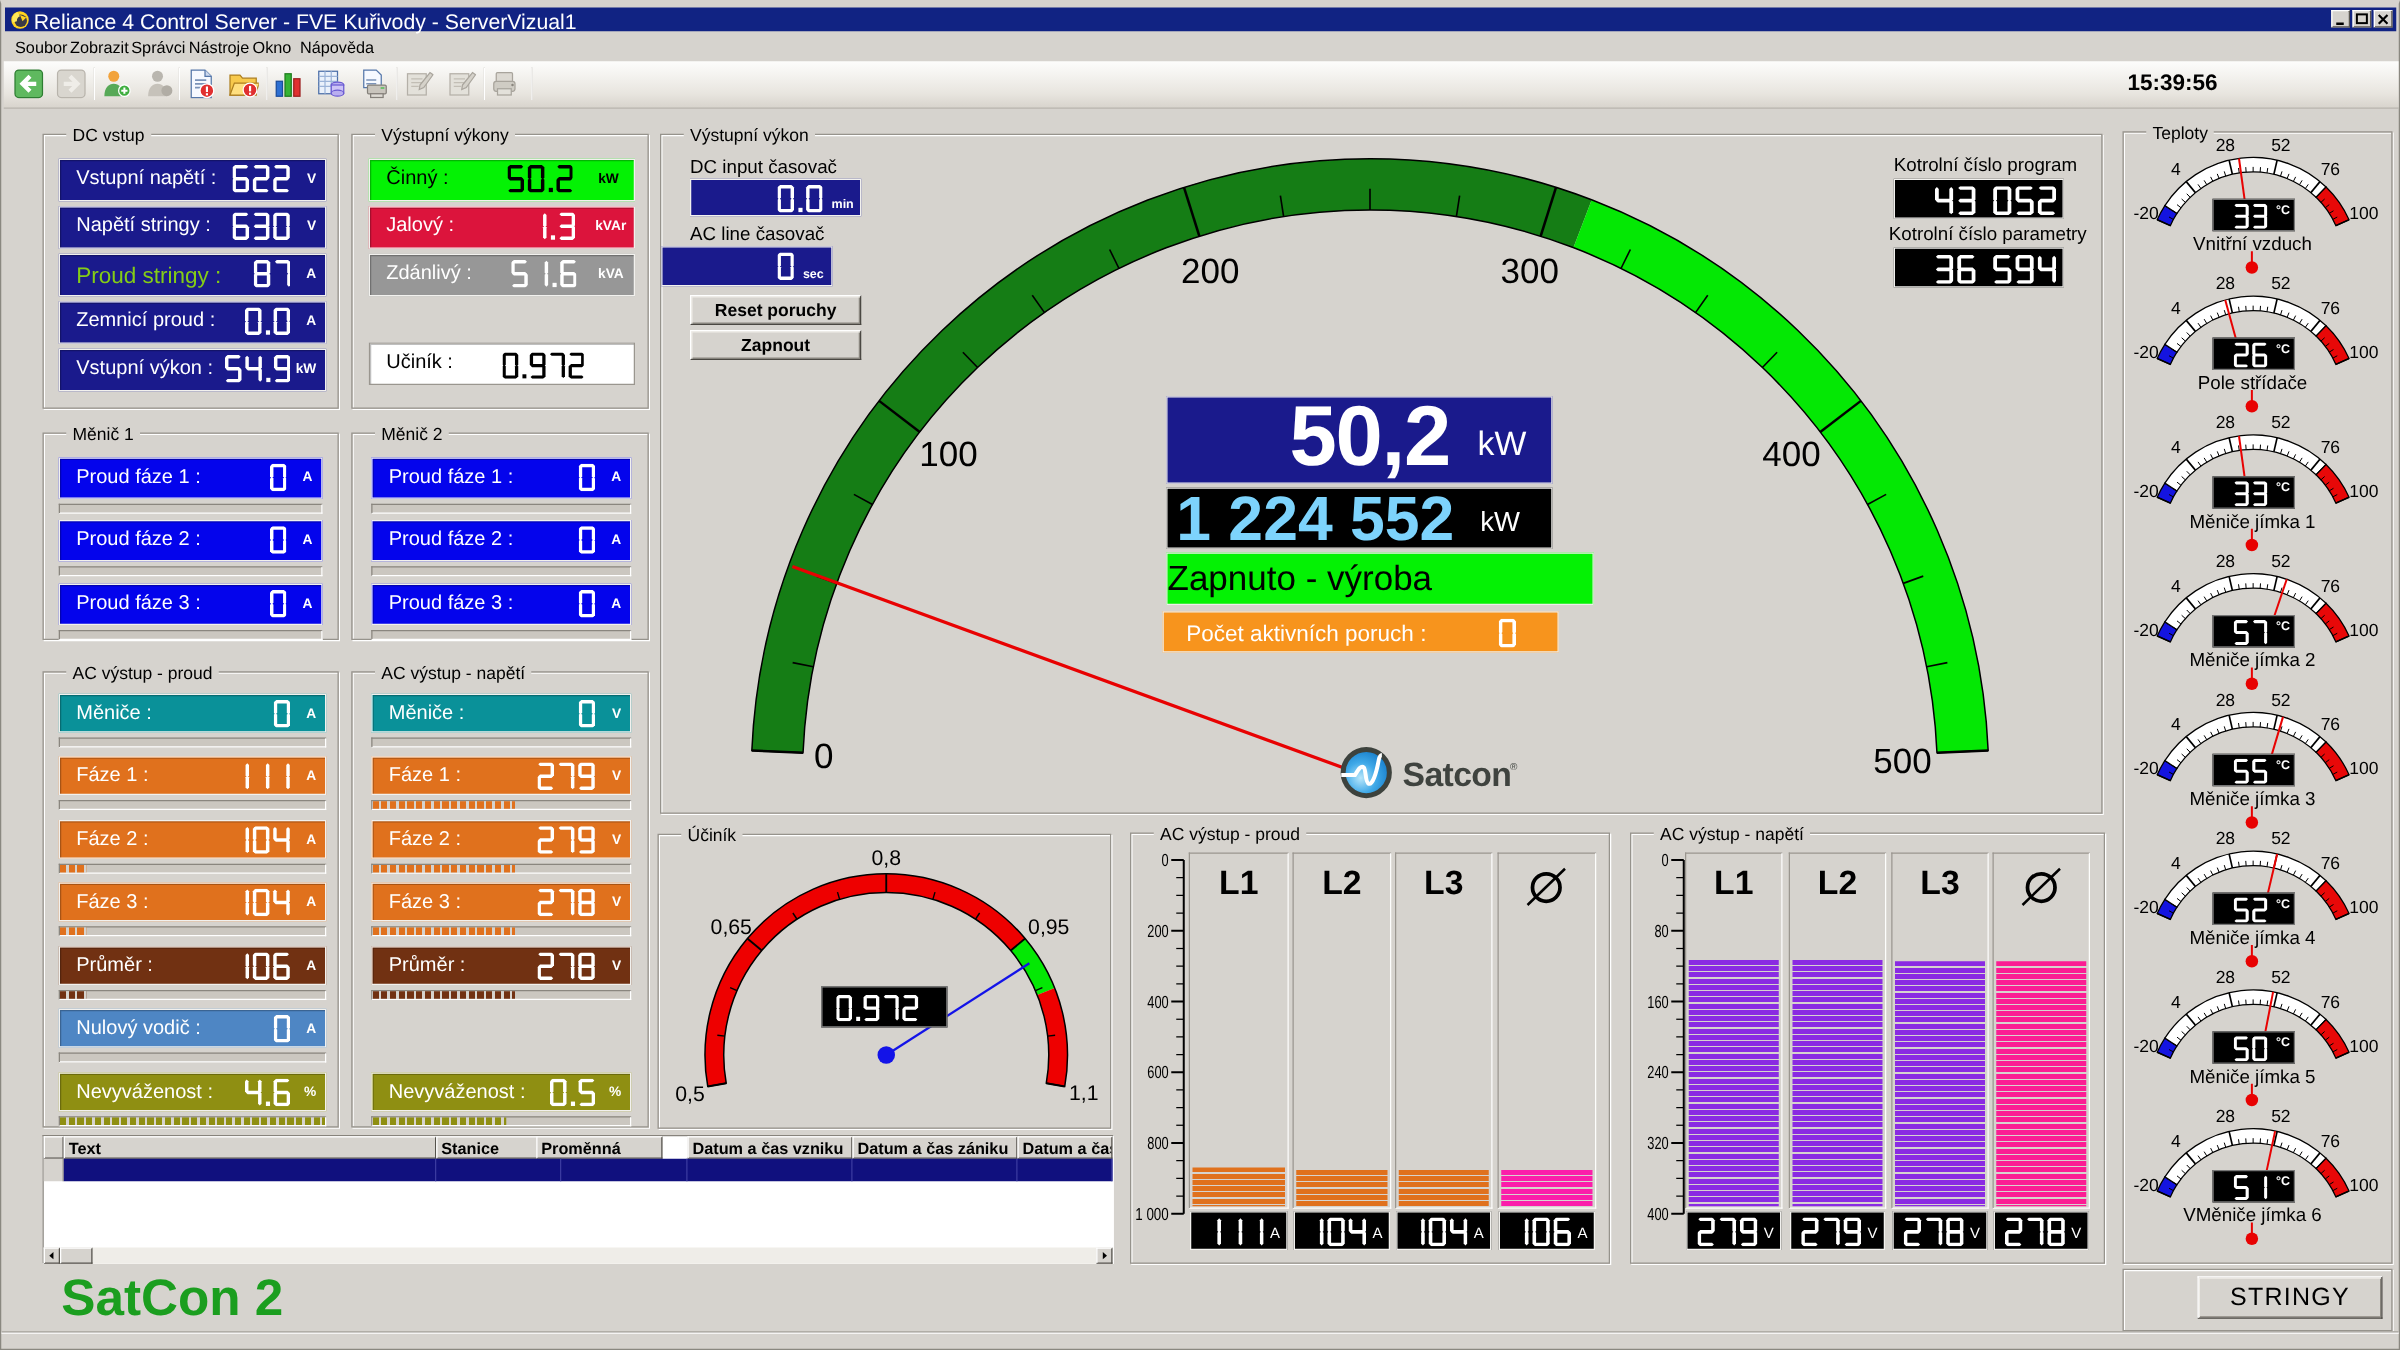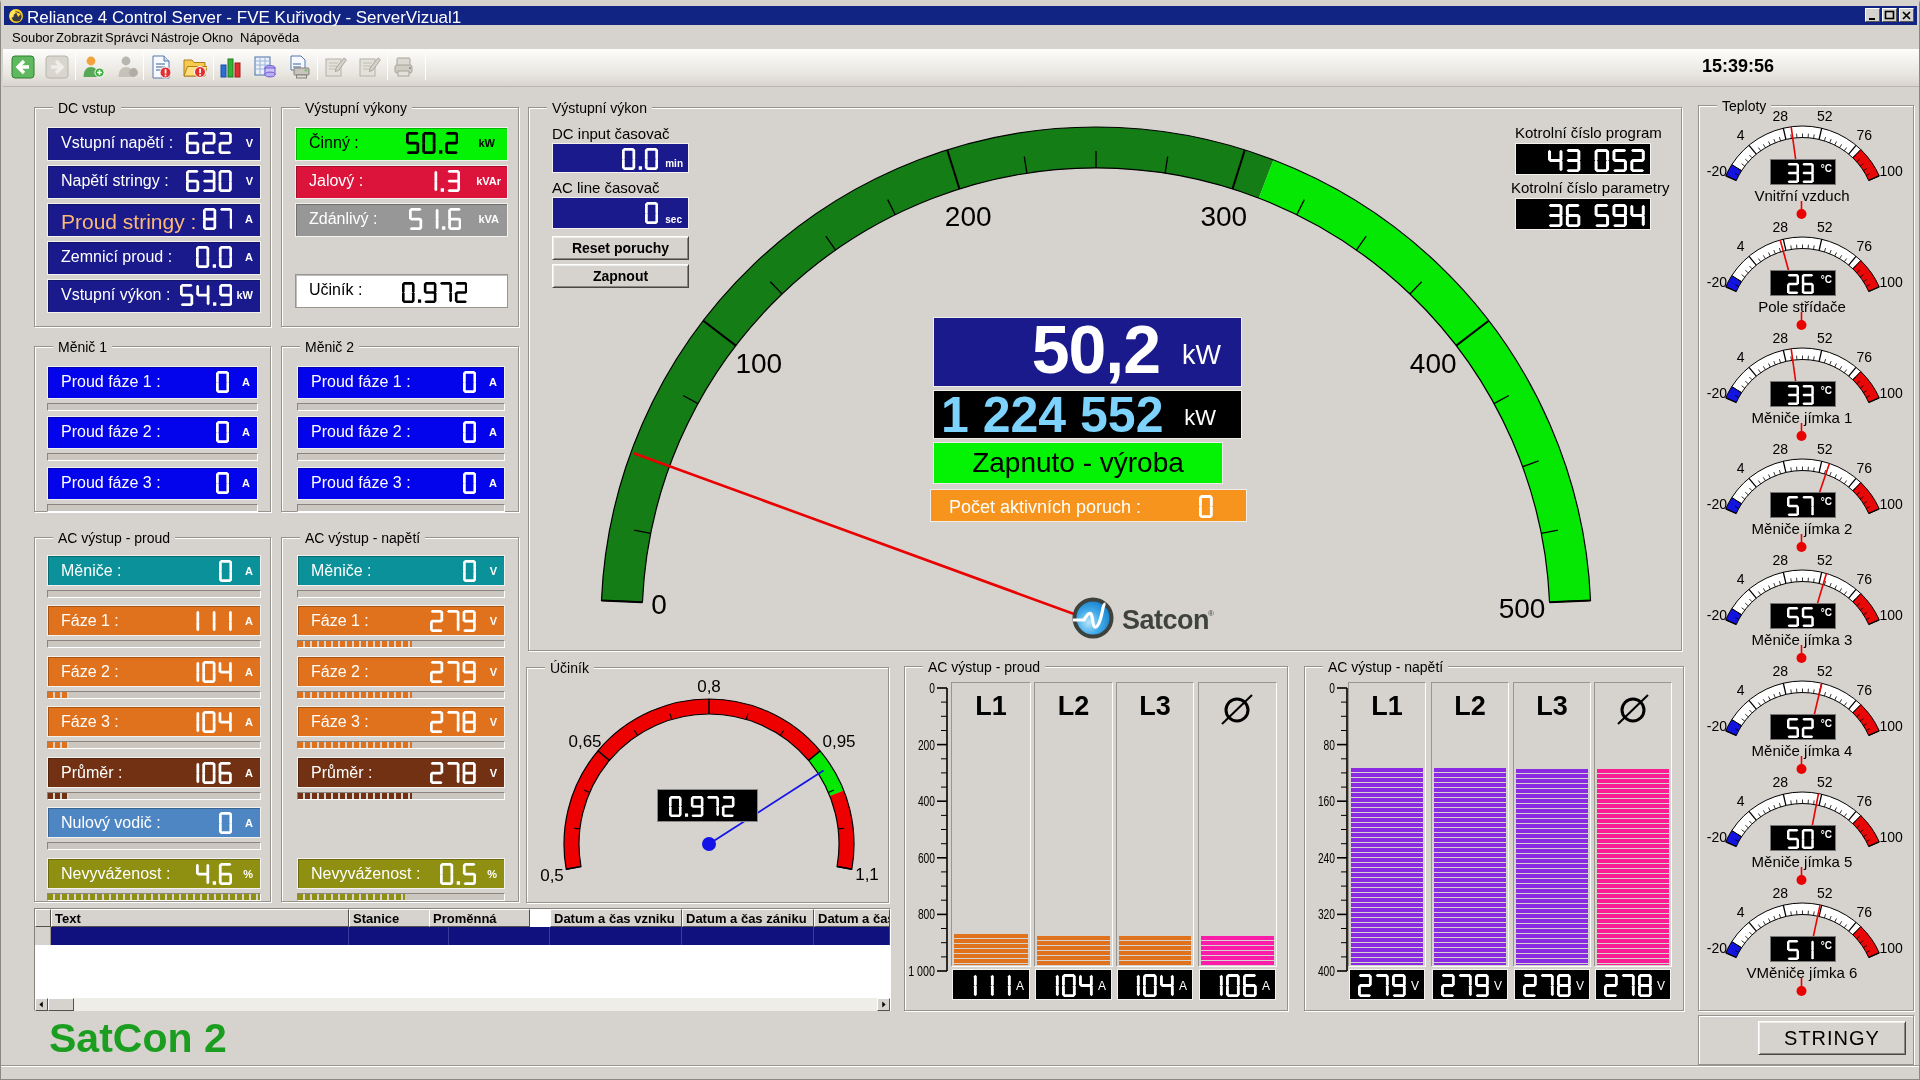--- a/index.html
+++ b/index.html
@@ -217,21 +217,21 @@
         <polygon points="40.35,0.60 41.60,1.85 41.60,9.35 40.35,10.60 39.10,9.35 39.10,1.85" fill="#fff"></polygon>
         <polygon points="40.35,9.40 41.60,10.65 41.60,18.15 40.35,19.40 39.10,18.15 39.10,10.65" fill="#fff"></polygon>
         <polygon points="30.20,18.75 31.45,17.50 39.75,17.50 41.00,18.75 39.75,20.00 31.45,20.00" fill="#fff"></polygon>
         <polygon points="30.85,9.40 32.10,10.65 32.10,18.15 30.85,19.40 29.60,18.15 29.60,10.65" fill="#fff"></polygon>
         <polygon points="30.85,0.60 32.10,1.85 32.10,9.35 30.85,10.60 29.60,9.35 29.60,1.85" fill="#fff"></polygon>
       </svg>
     </span>
     <span class="ru" style="color:#fff;right:7px">V</span>
   </div>
 <div class="row" style="left:46px;top:200px;width:214px;height:34px;background:#1a1a8c">
-    <span class="rl" style="color:#fdba74;font-size:21px">Proud stringy :</span>
+    <span class="rl" style="color:#84cc16;font-size:18px">Proud stringy :</span>
     <span class="rv" style="right:28px">
       <svg width="29.5" height="22" viewBox="0 0 26.80 20" preserveAspectRatio="none" style="display:block">
         <polygon points="0.60,1.25 1.85,0.00 10.15,0.00 11.40,1.25 10.15,2.50 1.85,2.50" fill="#fff"></polygon>
         <polygon points="10.75,0.60 12.00,1.85 12.00,9.35 10.75,10.60 9.50,9.35 9.50,1.85" fill="#fff"></polygon>
         <polygon points="10.75,9.40 12.00,10.65 12.00,18.15 10.75,19.40 9.50,18.15 9.50,10.65" fill="#fff"></polygon>
         <polygon points="0.60,18.75 1.85,17.50 10.15,17.50 11.40,18.75 10.15,20.00 1.85,20.00" fill="#fff"></polygon>
         <polygon points="1.25,9.40 2.50,10.65 2.50,18.15 1.25,19.40 0.00,18.15 0.00,10.65" fill="#fff"></polygon>
         <polygon points="1.25,0.60 2.50,1.85 2.50,9.35 1.25,10.60 0.00,9.35 0.00,1.85" fill="#fff"></polygon>
         <polygon points="0.60,10.00 1.85,8.75 10.15,8.75 11.40,10.00 10.15,11.25 1.85,11.25" fill="#fff"></polygon>
         <polygon points="15.40,1.25 16.65,0.00 24.95,0.00 26.20,1.25 24.95,2.50 16.65,2.50" fill="#fff"></polygon>
@@ -792,21 +792,21 @@
 <text x="138" y="21" font-family="Liberation Sans" font-size="8" fill="#3f433f">®</text>
   </svg>
 <div class="abs" style="left:932px;top:314px;width:309px;height:70px;background:#1a1a8c;border:1px solid #efeeea">
     <span class="abs" style="right:81px;top:-8px;font-size:68px;font-weight:bold;letter-spacing:-1px;color:#fff">50,2</span>
     <span class="abs" style="right:20px;top:22px;font-size:27px;color:#fff">kW</span>
   </div>
 <div class="abs" style="left:932px;top:387px;width:309px;height:49px;background:#000;border:1px solid #efeeea">
     <span class="abs" style="left:7px;top:-5px;font-size:50px;font-weight:bold;color:#7dd3fc">1 224 552</span>
     <span class="abs" style="right:25px;top:14px;font-size:22px;color:#fff">kW</span>
   </div>
-<div class="abs" style="left:932px;top:439px;width:290px;height:42px;background:#04f204;border:1px solid #efeeea;text-align:center"><span style="font-size:28px;color:#000;line-height:40px">Zapnuto - výroba</span></div>
+<div class="abs" style="left:932px;top:439px;width:342px;height:42px;background:#04f204;border:1px solid #efeeea;text-align:left"><span style="font-size:28px;color:#000;line-height:40px">Zapnuto - výroba</span></div>
 <div class="abs" style="left:929px;top:486px;width:317px;height:33px;background:#f7941d;border:1px solid #efeeea">
     <span class="abs" style="left:18px;top:7px;font-size:18px;color:#fff">Počet aktivních poruch :</span>
     <span class="abs" style="right:33px;top:5px">
       <svg width="13.8" height="23" viewBox="0 0 12.00 20" preserveAspectRatio="none" style="display:block">
         <polygon points="0.60,1.25 1.85,0.00 10.15,0.00 11.40,1.25 10.15,2.50 1.85,2.50" fill="#fff"></polygon>
         <polygon points="10.75,0.60 12.00,1.85 12.00,9.35 10.75,10.60 9.50,9.35 9.50,1.85" fill="#fff"></polygon>
         <polygon points="10.75,9.40 12.00,10.65 12.00,18.15 10.75,19.40 9.50,18.15 9.50,10.65" fill="#fff"></polygon>
         <polygon points="0.60,18.75 1.85,17.50 10.15,17.50 11.40,18.75 10.15,20.00 1.85,20.00" fill="#fff"></polygon>
         <polygon points="1.25,9.40 2.50,10.65 2.50,18.15 1.25,19.40 0.00,18.15 0.00,10.65" fill="#fff"></polygon>
         <polygon points="1.25,0.60 2.50,1.85 2.50,9.35 1.25,10.60 0.00,9.35 0.00,1.85" fill="#fff"></polygon>
@@ -828,21 +828,21 @@
         <polygon points="31.55,0.60 32.80,1.85 32.80,9.35 31.55,10.60 30.30,9.35 30.30,1.85" fill="#fff"></polygon>
         <polygon points="31.55,9.40 32.80,10.65 32.80,18.15 31.55,19.40 30.30,18.15 30.30,10.65" fill="#fff"></polygon>
         <polygon points="21.40,18.75 22.65,17.50 30.95,17.50 32.20,18.75 30.95,20.00 22.65,20.00" fill="#fff"></polygon>
         <polygon points="22.05,9.40 23.30,10.65 23.30,18.15 22.05,19.40 20.80,18.15 20.80,10.65" fill="#fff"></polygon>
         <polygon points="22.05,0.60 23.30,1.85 23.30,9.35 22.05,10.60 20.80,9.35 20.80,1.85" fill="#fff"></polygon>
       </svg>
     </span>
     <span class="abs" style="right:5px;bottom:3px;font-size:10px;font-weight:bold;color:#fff">min</span>
   </div>
 <div class="abs lbl15" style="left:551px;top:176px">AC line časovač</div>
-<div class="abs lcd" style="left:551px;top:194px;width:137px;height:32px;background:#1a1a8c">
+<div class="abs lcd" style="left:528px;top:194px;width:137px;height:32px;background:#1a1a8c">
     <span class="abs" style="right:30px;top:4px">
       <svg width="13.2" height="22" viewBox="0 0 12.00 20" preserveAspectRatio="none" style="display:block">
         <polygon points="0.60,1.25 1.85,0.00 10.15,0.00 11.40,1.25 10.15,2.50 1.85,2.50" fill="#fff"></polygon>
         <polygon points="10.75,0.60 12.00,1.85 12.00,9.35 10.75,10.60 9.50,9.35 9.50,1.85" fill="#fff"></polygon>
         <polygon points="10.75,9.40 12.00,10.65 12.00,18.15 10.75,19.40 9.50,18.15 9.50,10.65" fill="#fff"></polygon>
         <polygon points="0.60,18.75 1.85,17.50 10.15,17.50 11.40,18.75 10.15,20.00 1.85,20.00" fill="#fff"></polygon>
         <polygon points="1.25,9.40 2.50,10.65 2.50,18.15 1.25,19.40 0.00,18.15 0.00,10.65" fill="#fff"></polygon>
         <polygon points="1.25,0.60 2.50,1.85 2.50,9.35 1.25,10.60 0.00,9.35 0.00,1.85" fill="#fff"></polygon>
       </svg>
     </span>

